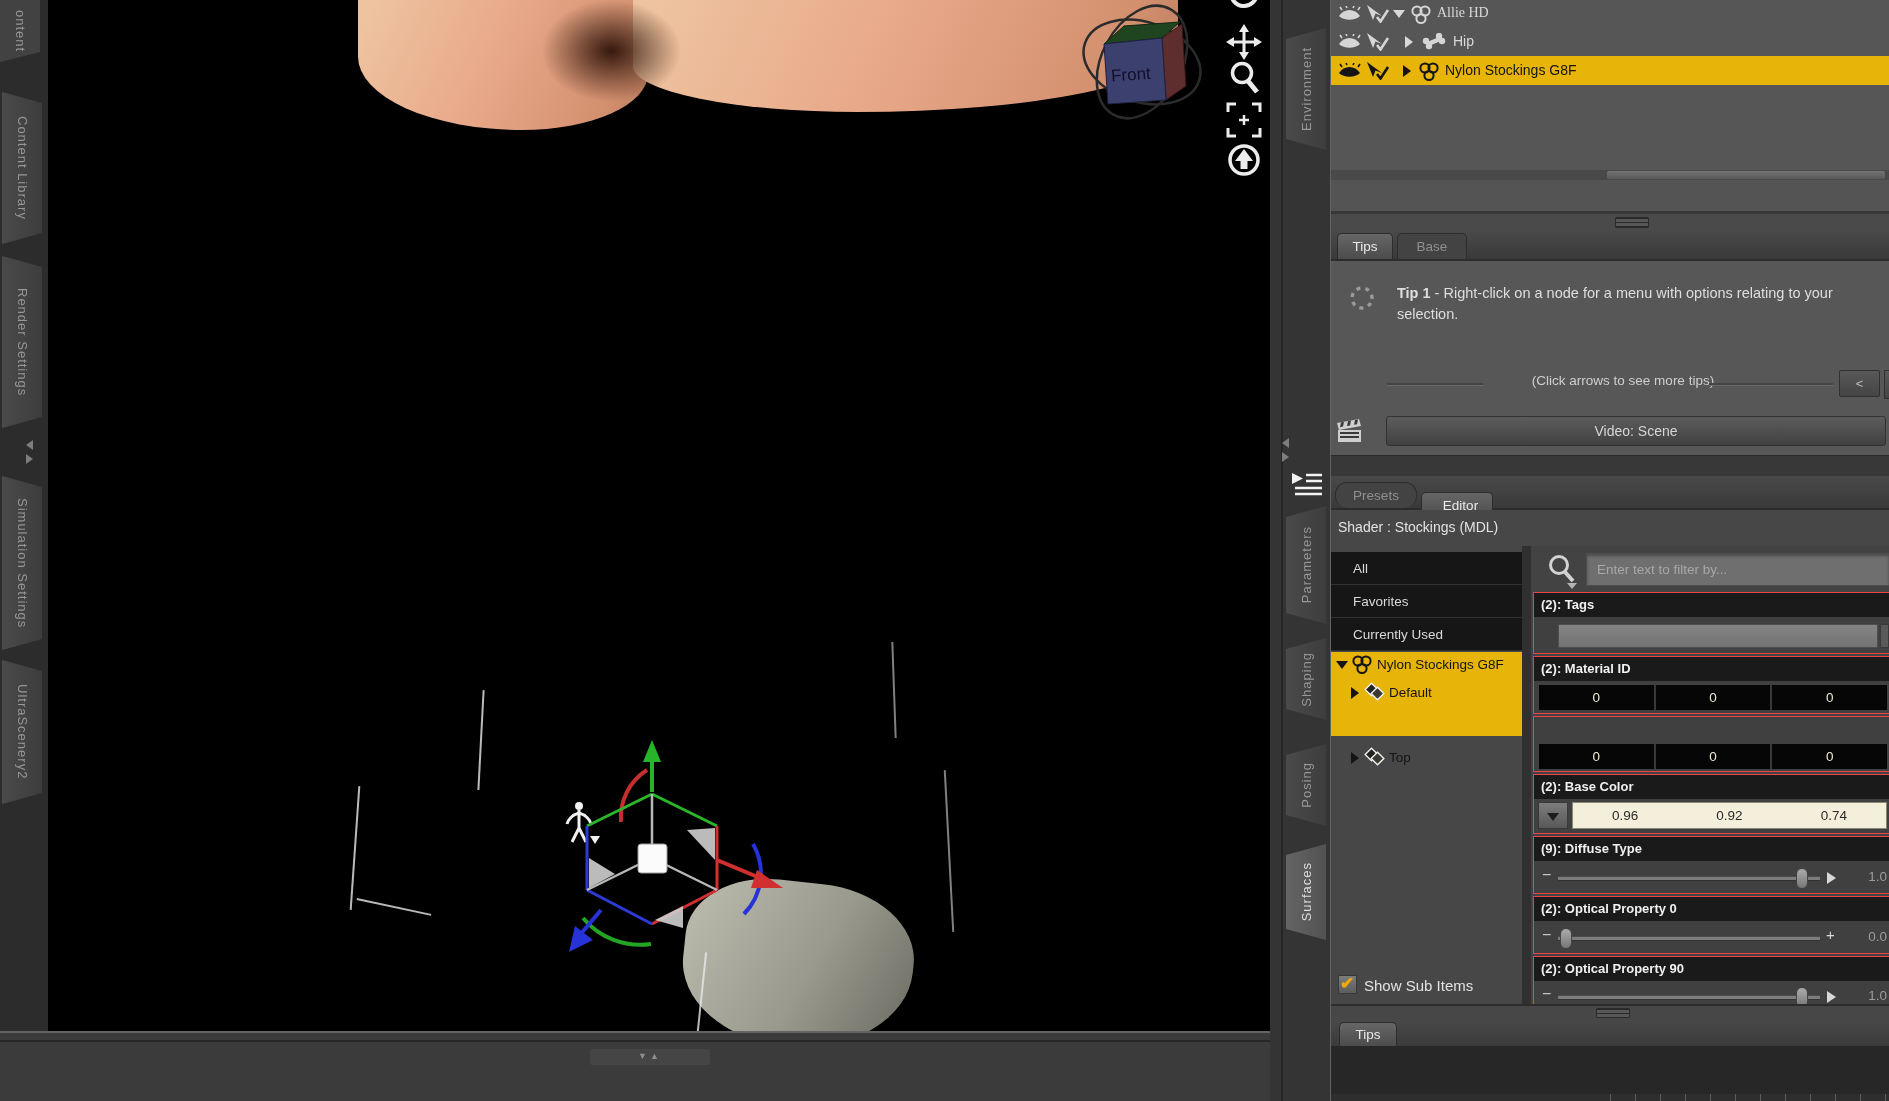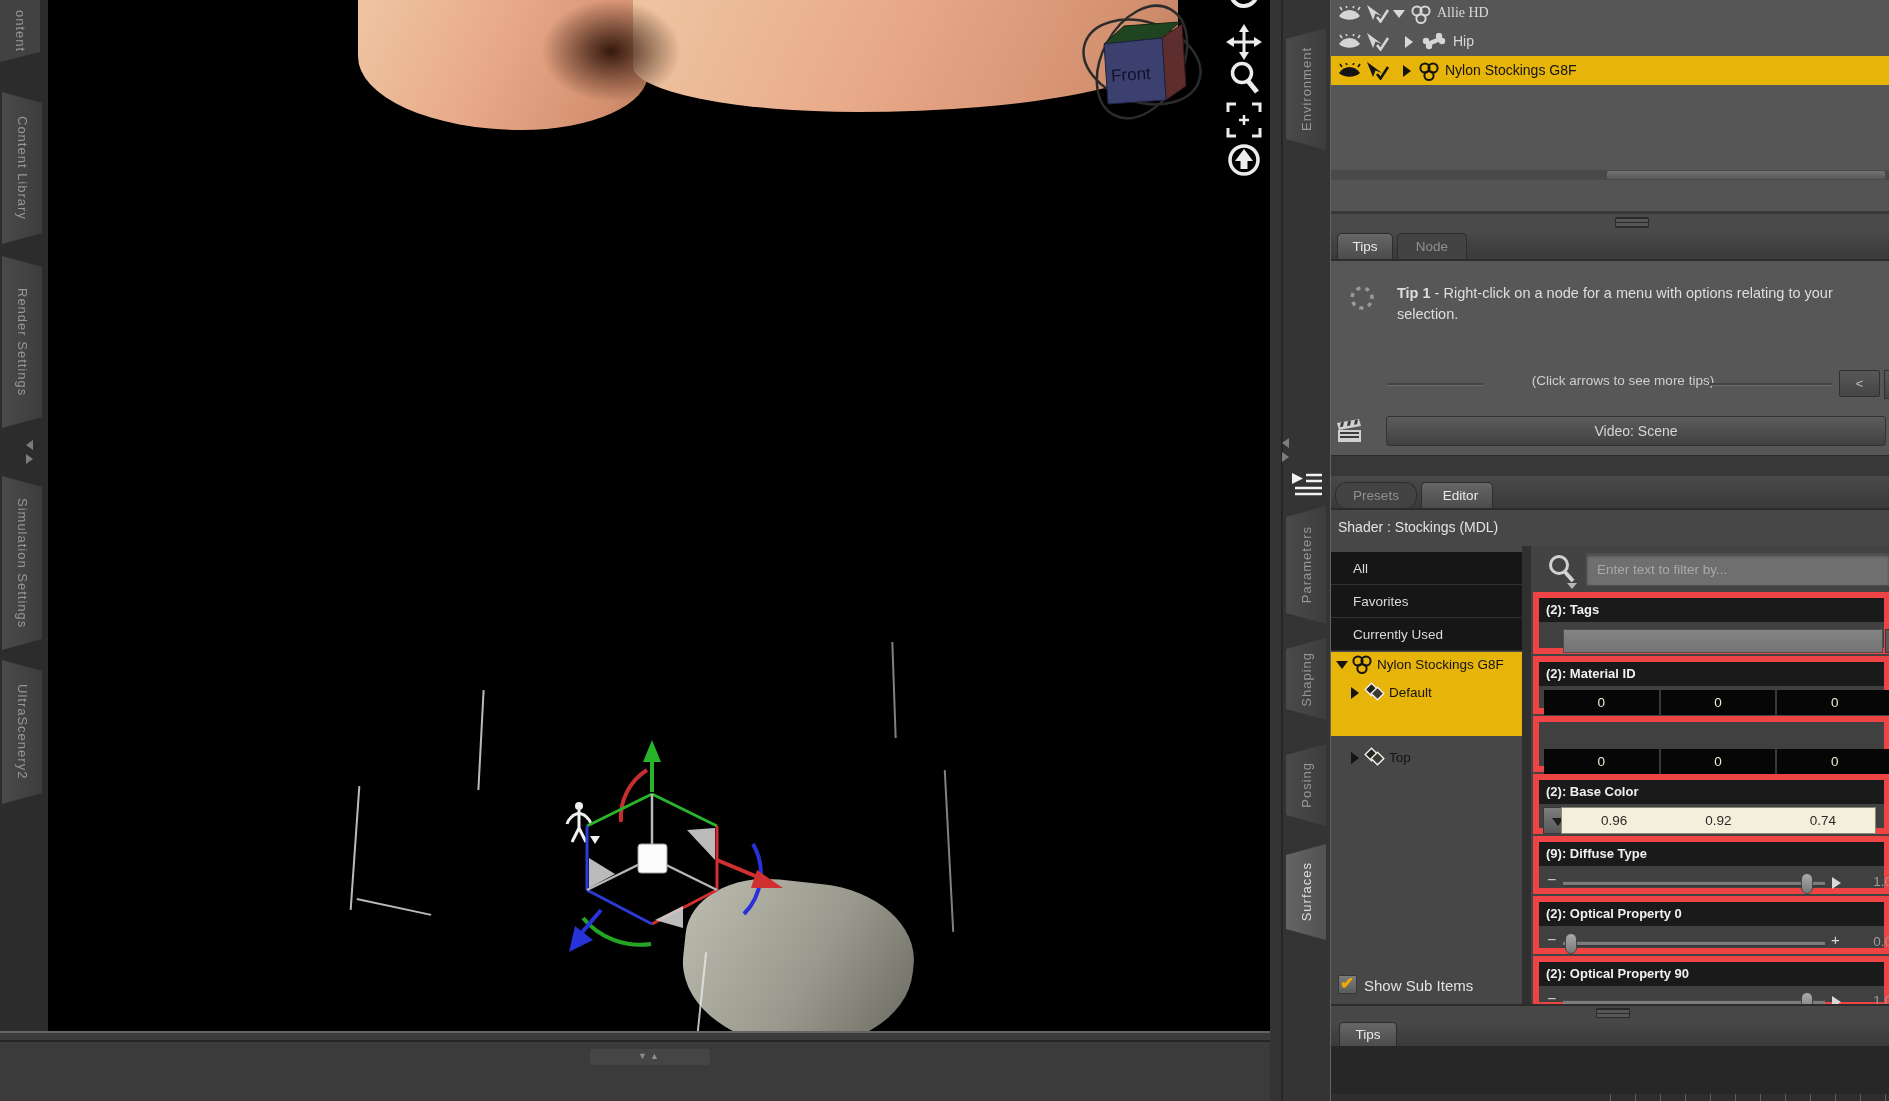--- a/index.html
+++ b/index.html
@@ -35,25 +35,25 @@
   .caret-r{width:0;height:0;border-top:6px solid transparent;border-bottom:6px solid transparent;border-left:8px solid #d8d8d8;} .sel .caret-r{border-left-color:#141414;}
   .icon{position:absolute;color:#d5d5d5;} .sel .icon{color:#141414;}
   .htab{position:absolute;height:26px;line-height:25px;text-align:center;font-size:13.5px;border-radius:5px 5px 0 0;
         background:#434343;color:#909090;border:1px solid #2d2d2d;border-bottom:none;box-sizing:border-box;}
   .htab.active{background:linear-gradient(#666,#4c4c4c);color:#eaeaea;}
   .tabbar{position:absolute;left:0;width:559px;background:linear-gradient(#494949,#3a3a3a);border-bottom:2px solid #2c2c2c;}
   .grip{position:absolute;width:34px;height:11px;background:#575757;border:1px solid #2a2a2a;box-sizing:border-box;
         background-image:linear-gradient(#2a2a2a 1px,transparent 1px);background-size:100% 4px;border-radius:1px;}
   .listrow{position:absolute;left:0;width:221px;height:33px;background:#161616;border-bottom:1px solid #313131;
            color:#dadada;font-size:13.5px;line-height:33px;box-sizing:border-box;padding-left:22px;}
-  .group{position:absolute;left:202px;width:357px;background:#404040;border:6px solid #ef4444;box-sizing:border-box;}
+  .group{position:absolute;left:202px;width:357px;background:#404040;border:1px solid #ef4444;box-sizing:border-box;}
   .ghead{height:24px;background:#1a1a1a;color:#f0f0f0;font-size:13px;font-weight:600;line-height:24px;padding-left:7px;}
   .tripbar{position:absolute;left:5px;width:348px;height:25px;display:flex;gap:2px;background:#383838;}
   .tripbar .cell{flex:1;background:#060606;color:#efe9cf;font-size:13.5px;text-align:center;line-height:25px;}
-  .creambar{position:absolute;left:22px;width:315px;height:27px;display:flex;background:#f4efda;border:1px solid #8a8878;box-sizing:border-box;}
+  .creambar{position:absolute;left:38px;width:315px;height:27px;display:flex;background:#f4efda;border:1px solid #8a8878;box-sizing:border-box;}
   .creambar .cell{flex:1;color:#2a2a2a;font-size:13.5px;text-align:center;line-height:25px;}
   .slider-row{position:absolute;left:0;width:355px;height:28px;}
   .minusg{position:absolute;left:8px;top:2px;color:#c9c9c9;font-size:16px;}
   .plusg{position:absolute;left:292px;top:2px;color:#d8d8d8;font-size:15px;}
   .trig{position:absolute;left:293px;top:8px;width:0;height:0;border-top:6px solid transparent;border-bottom:6px solid transparent;border-left:9px solid #d8d8d8;}
   .track{position:absolute;left:24px;top:12px;width:262px;height:3px;background:#7d7d7d;border-top:1px solid #4a4a4a;border-bottom:1px solid #333;}
   .handle{position:absolute;top:-9px;width:12px;height:21px;border-radius:6px;background:linear-gradient(#ababab,#777);border:1px solid #444;box-sizing:border-box;}
   .sliderval{position:absolute;right:2px;top:5px;color:#9c9c9c;font-size:13.5px;}
   .toolicon{position:absolute;left:1178px;}
   ::placeholder{color:#a8a8a8;opacity:1;}
@@ -280,21 +280,21 @@
       <div class="abs" style="left:276px;top:1px;width:278px;height:8px;background:linear-gradient(#727272,#595959);border-radius:2px;"></div>
     </div>
     <div class="abs" style="left:0;top:180px;width:559px;height:31px;background:#545454;"></div>
     <div class="abs" style="left:0;top:211px;width:559px;height:3px;background:#383838;"></div>
     <div class="abs" style="left:0;top:214px;width:559px;height:17px;background:#4a4a4a;">
       <div class="grip" style="left:284px;top:3px;"></div>
     </div>
 
     <div class="tabbar" style="top:231px;height:28px;">
       <div class="htab active" style="left:6px;width:56px;bottom:0;top:2px;"><span>Tips</span></div>
-      <div class="htab" style="left:66px;width:70px;top:2px;"><span>Node</span></div>
+      <div class="htab" style="left:66px;width:70px;top:2px;"><span>Base</span></div>
     </div>
     <div class="abs" style="left:0;top:261px;width:559px;height:194px;background:#575757;">
       <svg class="abs" style="left:16px;top:22px;" width="30" height="30" viewBox="0 0 30 30">
         <circle cx="15" cy="15" r="10" fill="none" stroke="#9a9a9a" stroke-width="3.4" stroke-dasharray="4 5" transform="rotate(30 15 15)"></circle>
       </svg>
       <div class="abs" style="left:66px;top:22px;width:486px;font-size:14.5px;color:#dedede;line-height:21px;">
         <b>Tip 1</b><span> - Right-click on a node for a menu with options relating to your selection.</span>
       </div>
       <div class="abs" style="left:56px;top:122px;width:96px;height:2px;background:#444;border-bottom:1px solid #6b6b6b;"></div>
       <div class="abs" style="left:152px;top:112px;width:280px;text-align:center;font-size:13.5px;color:#cfcfcf;">(Click arrows to see more tips)</div>
@@ -314,21 +314,21 @@
             <rect x="5" y="19" width="19" height="2"></rect>
           </g>
       </svg>
       <div class="abs" style="left:55px;top:155px;width:500px;height:30px;background:linear-gradient(#5c5c5c,#414141);border:1px solid #323232;border-radius:3px;text-align:center;line-height:28px;color:#d5d5d5;font-size:14px;box-sizing:border-box;">Video: Scene</div>
     </div>
 
     <div class="abs" style="left:0;top:455px;width:559px;height:21px;background:#383838;border-top:1px solid #2a2a2a;border-bottom:1px solid #474747;"></div>
 
     <div class="tabbar" style="top:476px;height:32px;">
       <div class="htab" style="left:4px;width:82px;top:6px;border-radius:12px;"><span>Presets</span></div>
-      <div class="htab active" style="left:90px;width:72px;top:6px;padding-left:7px;"><span>Editor</span></div>
+      <div class="htab active" style="left:90px;width:72px;top:16px;padding-left:7px;"><span>Editor</span></div>
     </div>
     <div class="abs" style="left:0;top:510px;width:559px;height:494px;background:#474747;"></div>
     <div class="abs" style="left:7px;top:514px;height:26px;line-height:26px;font-size:14px;color:#e3e3e3;">Shader : Stockings (MDL)</div>
 
     <div class="listrow" style="top:552px;"><span>All</span></div>
     <div class="listrow" style="top:585px;"><span>Favorites</span></div>
     <div class="listrow" style="top:618px;"><span>Currently Used</span></div>
     <div class="abs" style="left:0;top:652px;width:191px;height:84px;background:#e7b40a;color:#141414;font-size:13.5px;">
       <div class="abs" style="left:0;top:0;width:191px;height:26px;">
         <div class="caret-d abs" style="left:5px;top:9px;border-top-color:#141414;"></div>

